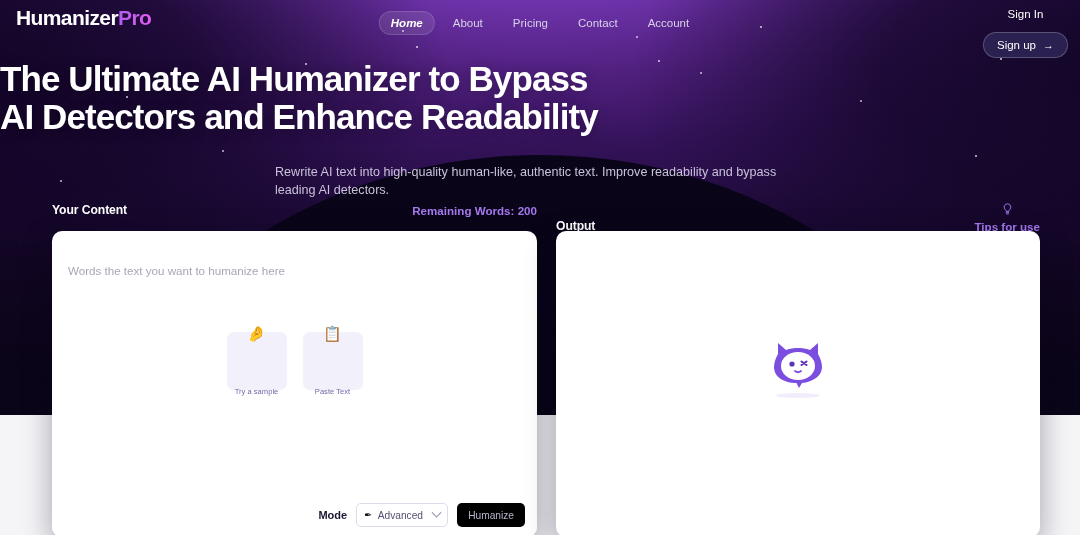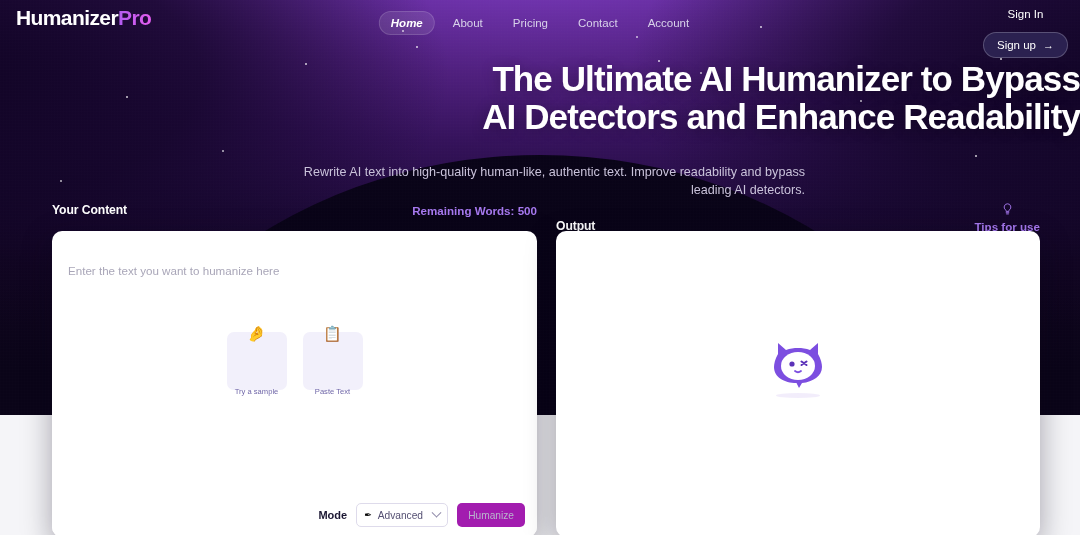--- a/index.html
+++ b/index.html
@@ -156,21 +156,21 @@
     white-space: nowrap;
     cursor: pointer;
   }
   .signup .arrow { font-size: 11px; line-height: 1; }
 
   
   .hero-copy {
     position: absolute;
     left: 0; top: 60px;
     width: 1080px;
-    text-align: right;
+    text-align: left;
     z-index: 6;
   }
   .headline {
     color: #ffffff;
     font-size: 35px;
     line-height: 1.08;
     font-weight: 700;
     letter-spacing: -0.9px;
     text-shadow: 0 2px 14px rgba(0,0,0,0.28);
   }
@@ -319,21 +319,21 @@
     width: 7px; height: 7px;
     border-right: 1.3px solid #8e89a8;
     border-bottom: 1.3px solid #8e89a8;
     transform: rotate(45deg) translate(-2px,-2px);
   }
   .humanize-btn {
     height: 24px;
     padding: 0 11px;
     border: none;
     border-radius: 5px;
-    background: #a21caf;
+    background: #000000;
     color: #b9b5cd;
     font-size: 10.2px;
     font-weight: 500;
     font-family: "Liberation Sans", sans-serif;
     cursor: not-allowed;
   }
 
   
   .output-empty {
     position: absolute;
@@ -405,38 +405,38 @@
       <span>AI Detectors and Enhance Readability</span>
     </h1>
     <p class="subhead">Rewrite AI text into high-quality human-like, authentic text. Improve readability and bypass leading AI detectors.</p>
   </div>
 
   <div class="workspace">
 
     <div class="panel-heads">
       <div class="panel-head left">
         <span class="panel-title">Your Content</span>
-        <span class="remaining">Remaining Words: 500</span>
+        <span class="remaining">Remaining Words: 200</span>
       </div>
       <div class="panel-head right">
         <span class="panel-title">Output</span>
         <span class="tips">
           <svg width="11" height="12" viewBox="0 0 16 18">
             <path d="M8 1.2a5 5 0 0 0-3 9 2.6 2.6 0 0 1 .9 1.8v.6h4.2v-.6A2.6 2.6 0 0 1 11 10.2a5 5 0 0 0-3-9z" fill="none" stroke="#a779f0" stroke-width="1.4"></path>
             <path d="M6 14.6h4M6.6 16.4h2.8" stroke="#a779f0" stroke-width="1.4" stroke-linecap="round"></path>
           </svg>
           <span>Tips for use</span>
         </span>
       </div>
     </div>
 
     <div class="panels">
 
       <div class="panel left">
-        <div class="editor-placeholder">Enter the text you want to humanize here</div>
+        <div class="editor-placeholder">Words the text you want to humanize here</div>
 
         <div class="quick-actions">
           <div class="qa-card">
             <span class="qa-icon">🤌</span>
             <span class="qa-label">Try a sample</span>
           </div>
           <div class="qa-card">
             <span class="qa-icon">📋</span>
             <span class="qa-label">Paste Text</span>
           </div>

